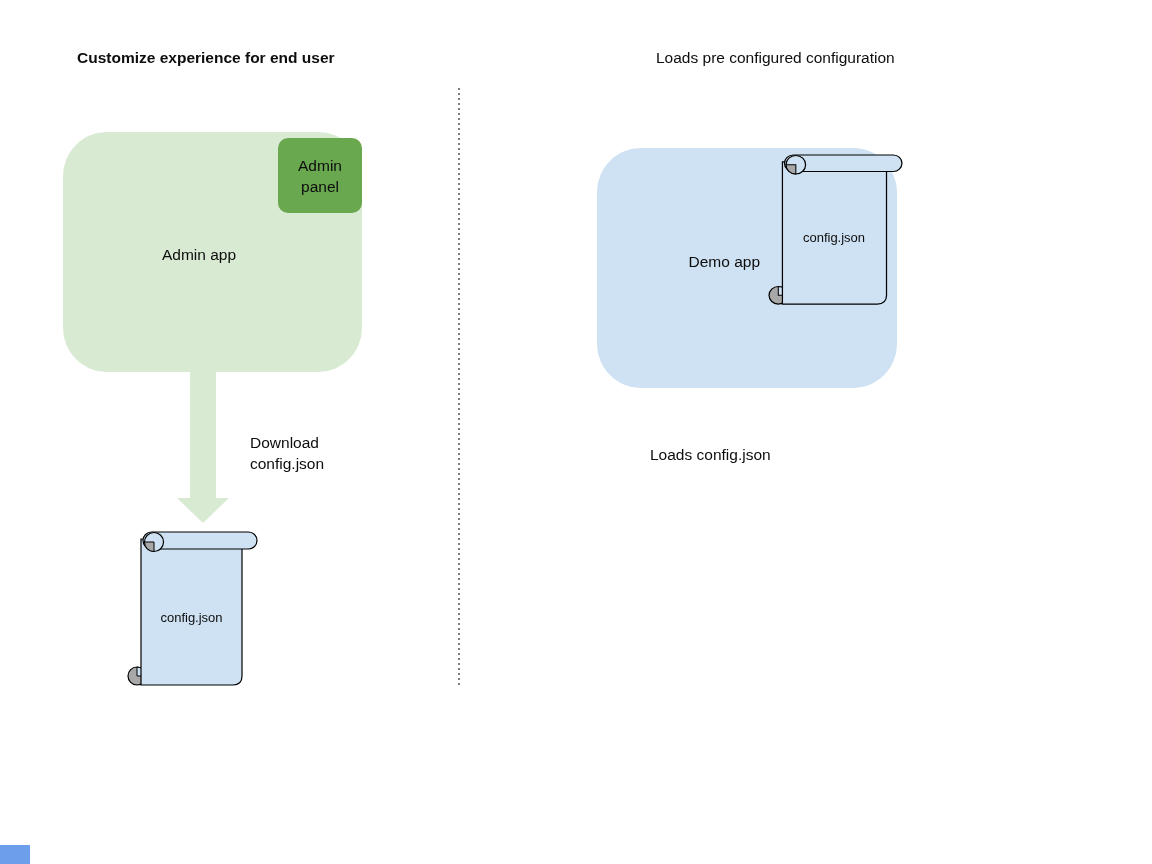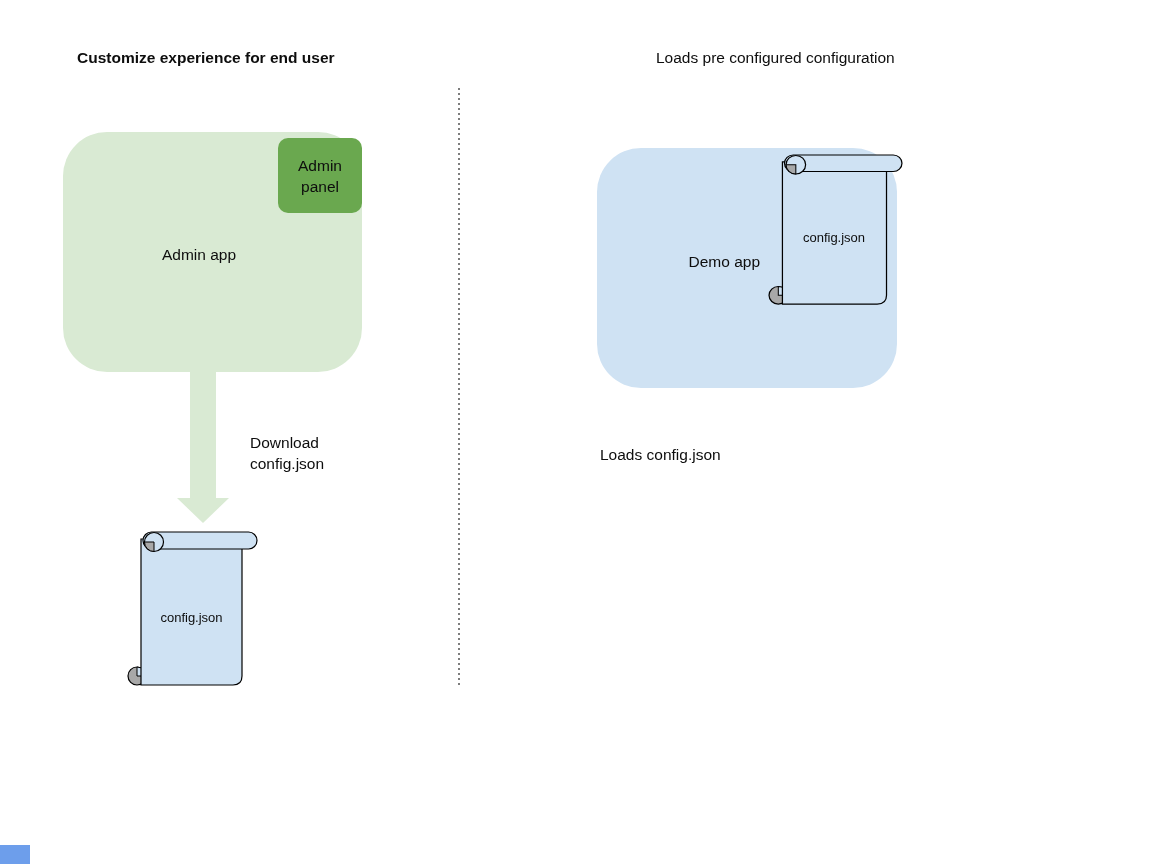--- a/index.html
+++ b/index.html
@@ -37,21 +37,21 @@
     left:597px;top:148px;width:300px;height:240px;
     background:var(--light-blue,#cfe2f3);border-radius:44px;
   }
   #demo-app-label{left:640px;top:251px;width:120px;text-align:right;}
 
   #scroll-left{left:127px;top:531px;}
   #scroll-left-label{left:141px;top:549px;width:101px;height:136px;}
   #scroll-right{left:768px;top:154px;}
   #scroll-right-label{left:782px;top:171px;width:104px;height:133px;}
 
-  #loads-caption{left:600px;top:444px;text-align:right;}
+  #loads-caption{left:650px;top:444px;text-align:right;}
 
   #corner-shape{left:0;top:845px;width:30px;height:19px;background:var(--corner-blue,#6d9eeb);}
 </style>
 </head>
 <body>
 
 <svg width="0" height="0" style="position:absolute" aria-hidden="true">
   <defs>
     <symbol id="scroll-shape" viewBox="0 0 131 156">
 

